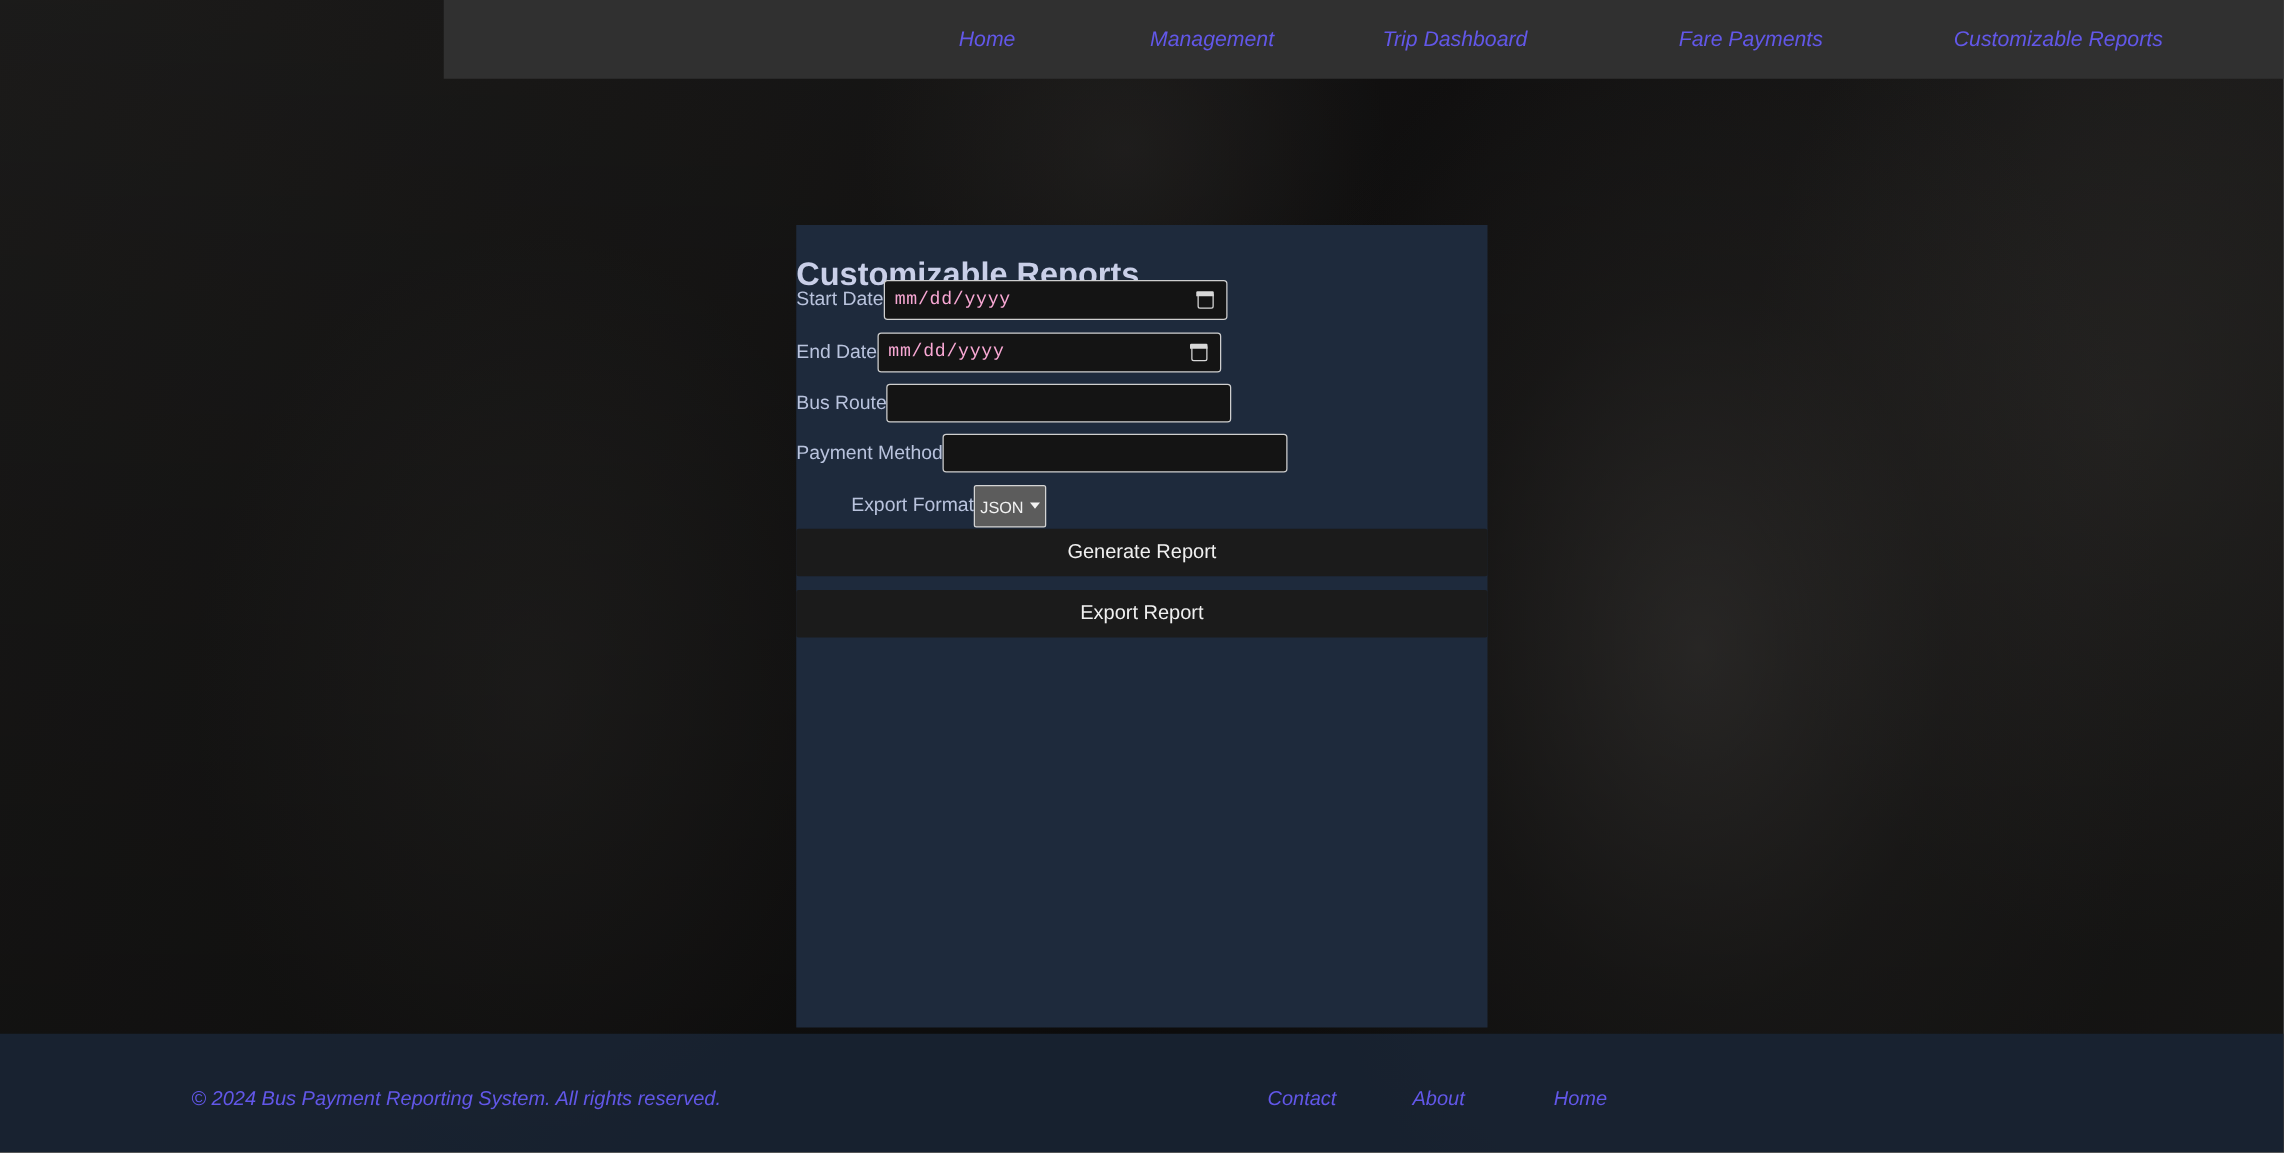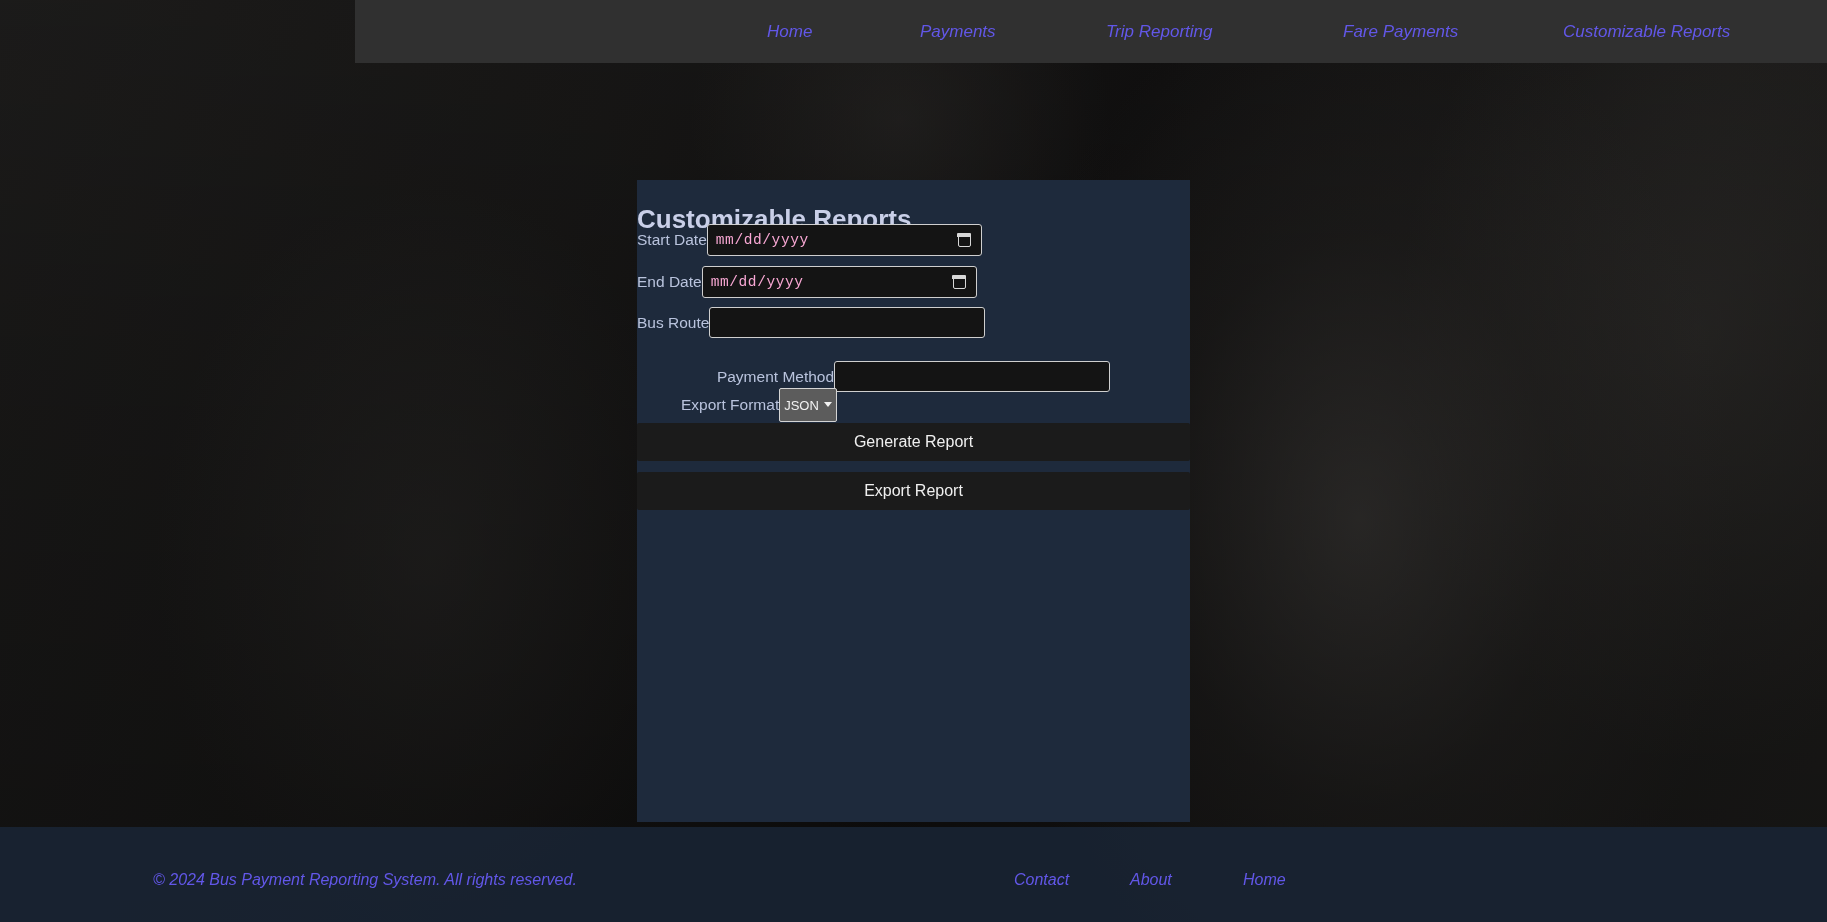--- a/index.html
+++ b/index.html
@@ -140,21 +140,21 @@
     width: 276px;
   }
   .text-field-wide {
     height: 31px;
     width: 276px;
   }
 
   #row-start  { top: 44px;  }
   #row-end    { top: 86px;  }
   #row-route  { top: 127px; }
-  #row-pay    { top: 181px; justify-content: center; }
+  #row-pay    { top: 167px; }
   #row-export { top: 208px; padding-left: 44px; }
 
   .select-field {
     background: #5c5c5c;
     border: 1px solid #d4d4d4;
     border-radius: 2px;
     color: #f2f2f2;
     font-size: 13px;
     height: 34px;
     padding: 0 17px 0 4px;
@@ -229,22 +229,22 @@
 </head>
 <body>
 
 <div id="page">
 
   <div id="bg-photo"></div>
   <div id="bg-shade"></div>
 
   <nav id="navbar">
     <a class="nav-link" id="nav-home">Home</a>
-    <a class="nav-link" id="nav-dashboard">Payments</a>
-    <a class="nav-link" id="nav-trip">Trip Reporting</a>
+    <a class="nav-link" id="nav-dashboard">Management</a>
+    <a class="nav-link" id="nav-trip">Trip Dashboard</a>
     <a class="nav-link" id="nav-fare">Fare Payments</a>
     <a class="nav-link" id="nav-reports">Customizable Reports</a>
 
   </nav>
 
   <section id="report-card">
 
     <h1 id="card-title">Customizable Reports</h1>
 
     <div class="form-row" id="row-start">

